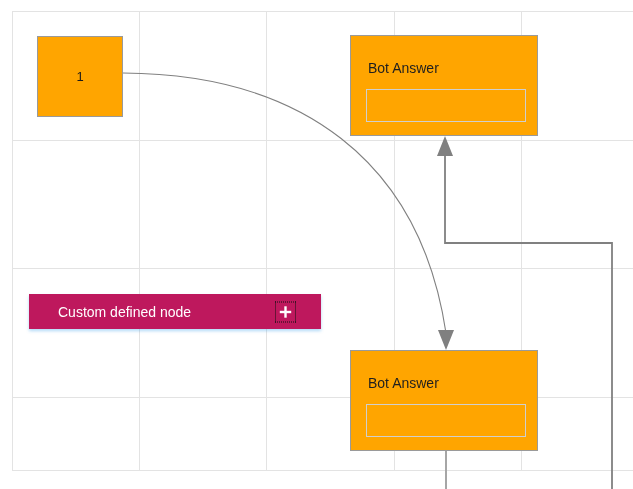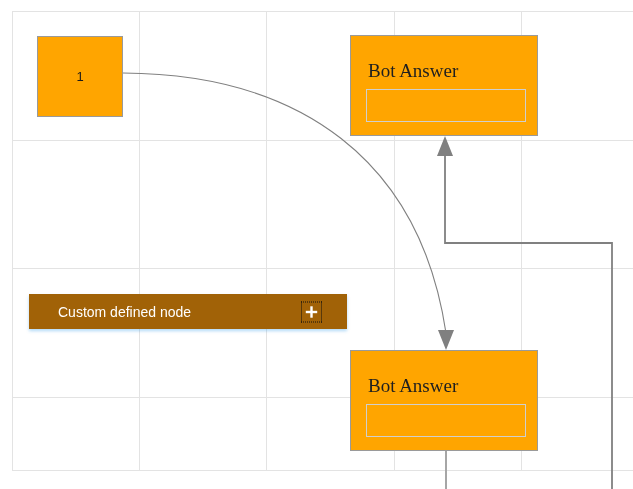--- a/index.html
+++ b/index.html
@@ -43,43 +43,42 @@
     display: flex;
     align-items: center;
     justify-content: center;
     color: #1a1a1a;
     font-size: 13px;
   }
   .node-bot .node-title {
     position: absolute;
     left: 17px;
     top: 24px;
-    font-size: 19px;
+    font-size: 14px;
     color: #1f1f1f;
     white-space: nowrap;
-    font-family: Liberation Serif, serif;
   }
   .node-bot .node-slot {
     position: absolute;
     left: 15px;
     top: 53px;
     width: 160px;
     height: 33px;
     box-sizing: border-box;
     border: 1px solid #cfcfcf;
   }
 
   
   .palette-bar {
     position: absolute;
     left: 29px;
     top: 294px;
-    width: 318px;
+    width: 292px;
     height: 35px;
-    background: #a16207;
+    background: #be185d;
     box-shadow: 0 2px 3px rgba(33,150,232,0.35);
     display: flex;
     align-items: center;
   }
   .palette-label {
     color: #ffffff;
     font-size: 14px;
     margin-left: 29px;
     white-space: nowrap;
   }

